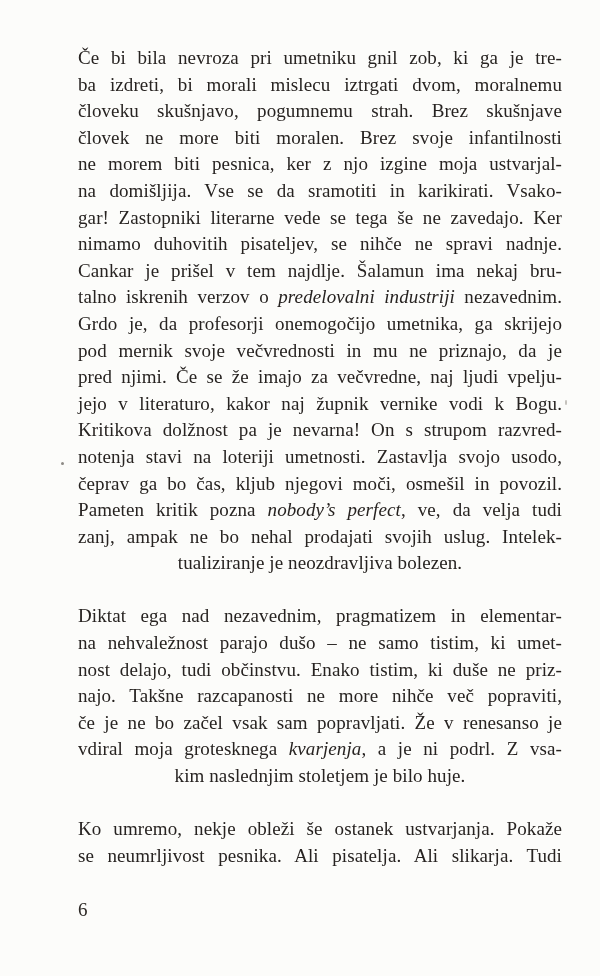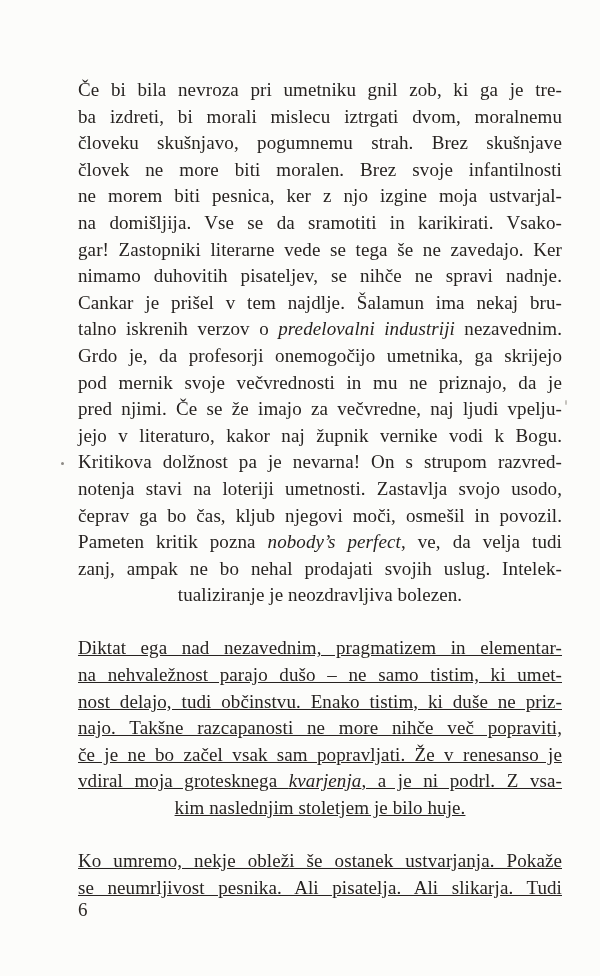--- a/index.html
+++ b/index.html
@@ -9,29 +9,29 @@
     font-family: "Liberation Serif", serif;
     overflow: hidden;
   }
   .page {
     position: relative;
     width: 600px; height: 976px;
     background: #fcfcfa;
   }
   .text-block {
     position: absolute;
-    left: 78px; top: 77px;
+    left: 78px; top: 45px;
     width: 484px;
     font-size: 19px;
     line-height: 26.6px;
     color: #272321;
     letter-spacing: 0.1px;
   }
   .para { margin: 0; padding: 0; }
-  .para + .para { margin-top: 26.6px; text-decoration: underline; }
+  .para + .para { margin-top: 26.6px; }
   .line { display: block; text-align: center; }
   .line.j { text-align: justify; text-align-last: justify; text-justify: inter-word; }
   .line em { font-style: italic; }
   .page-number {
     position: absolute;
     left: 78px; top: 897px;
     font-size: 19px;
     line-height: 26.6px;
     color: #2c2825;
   }

